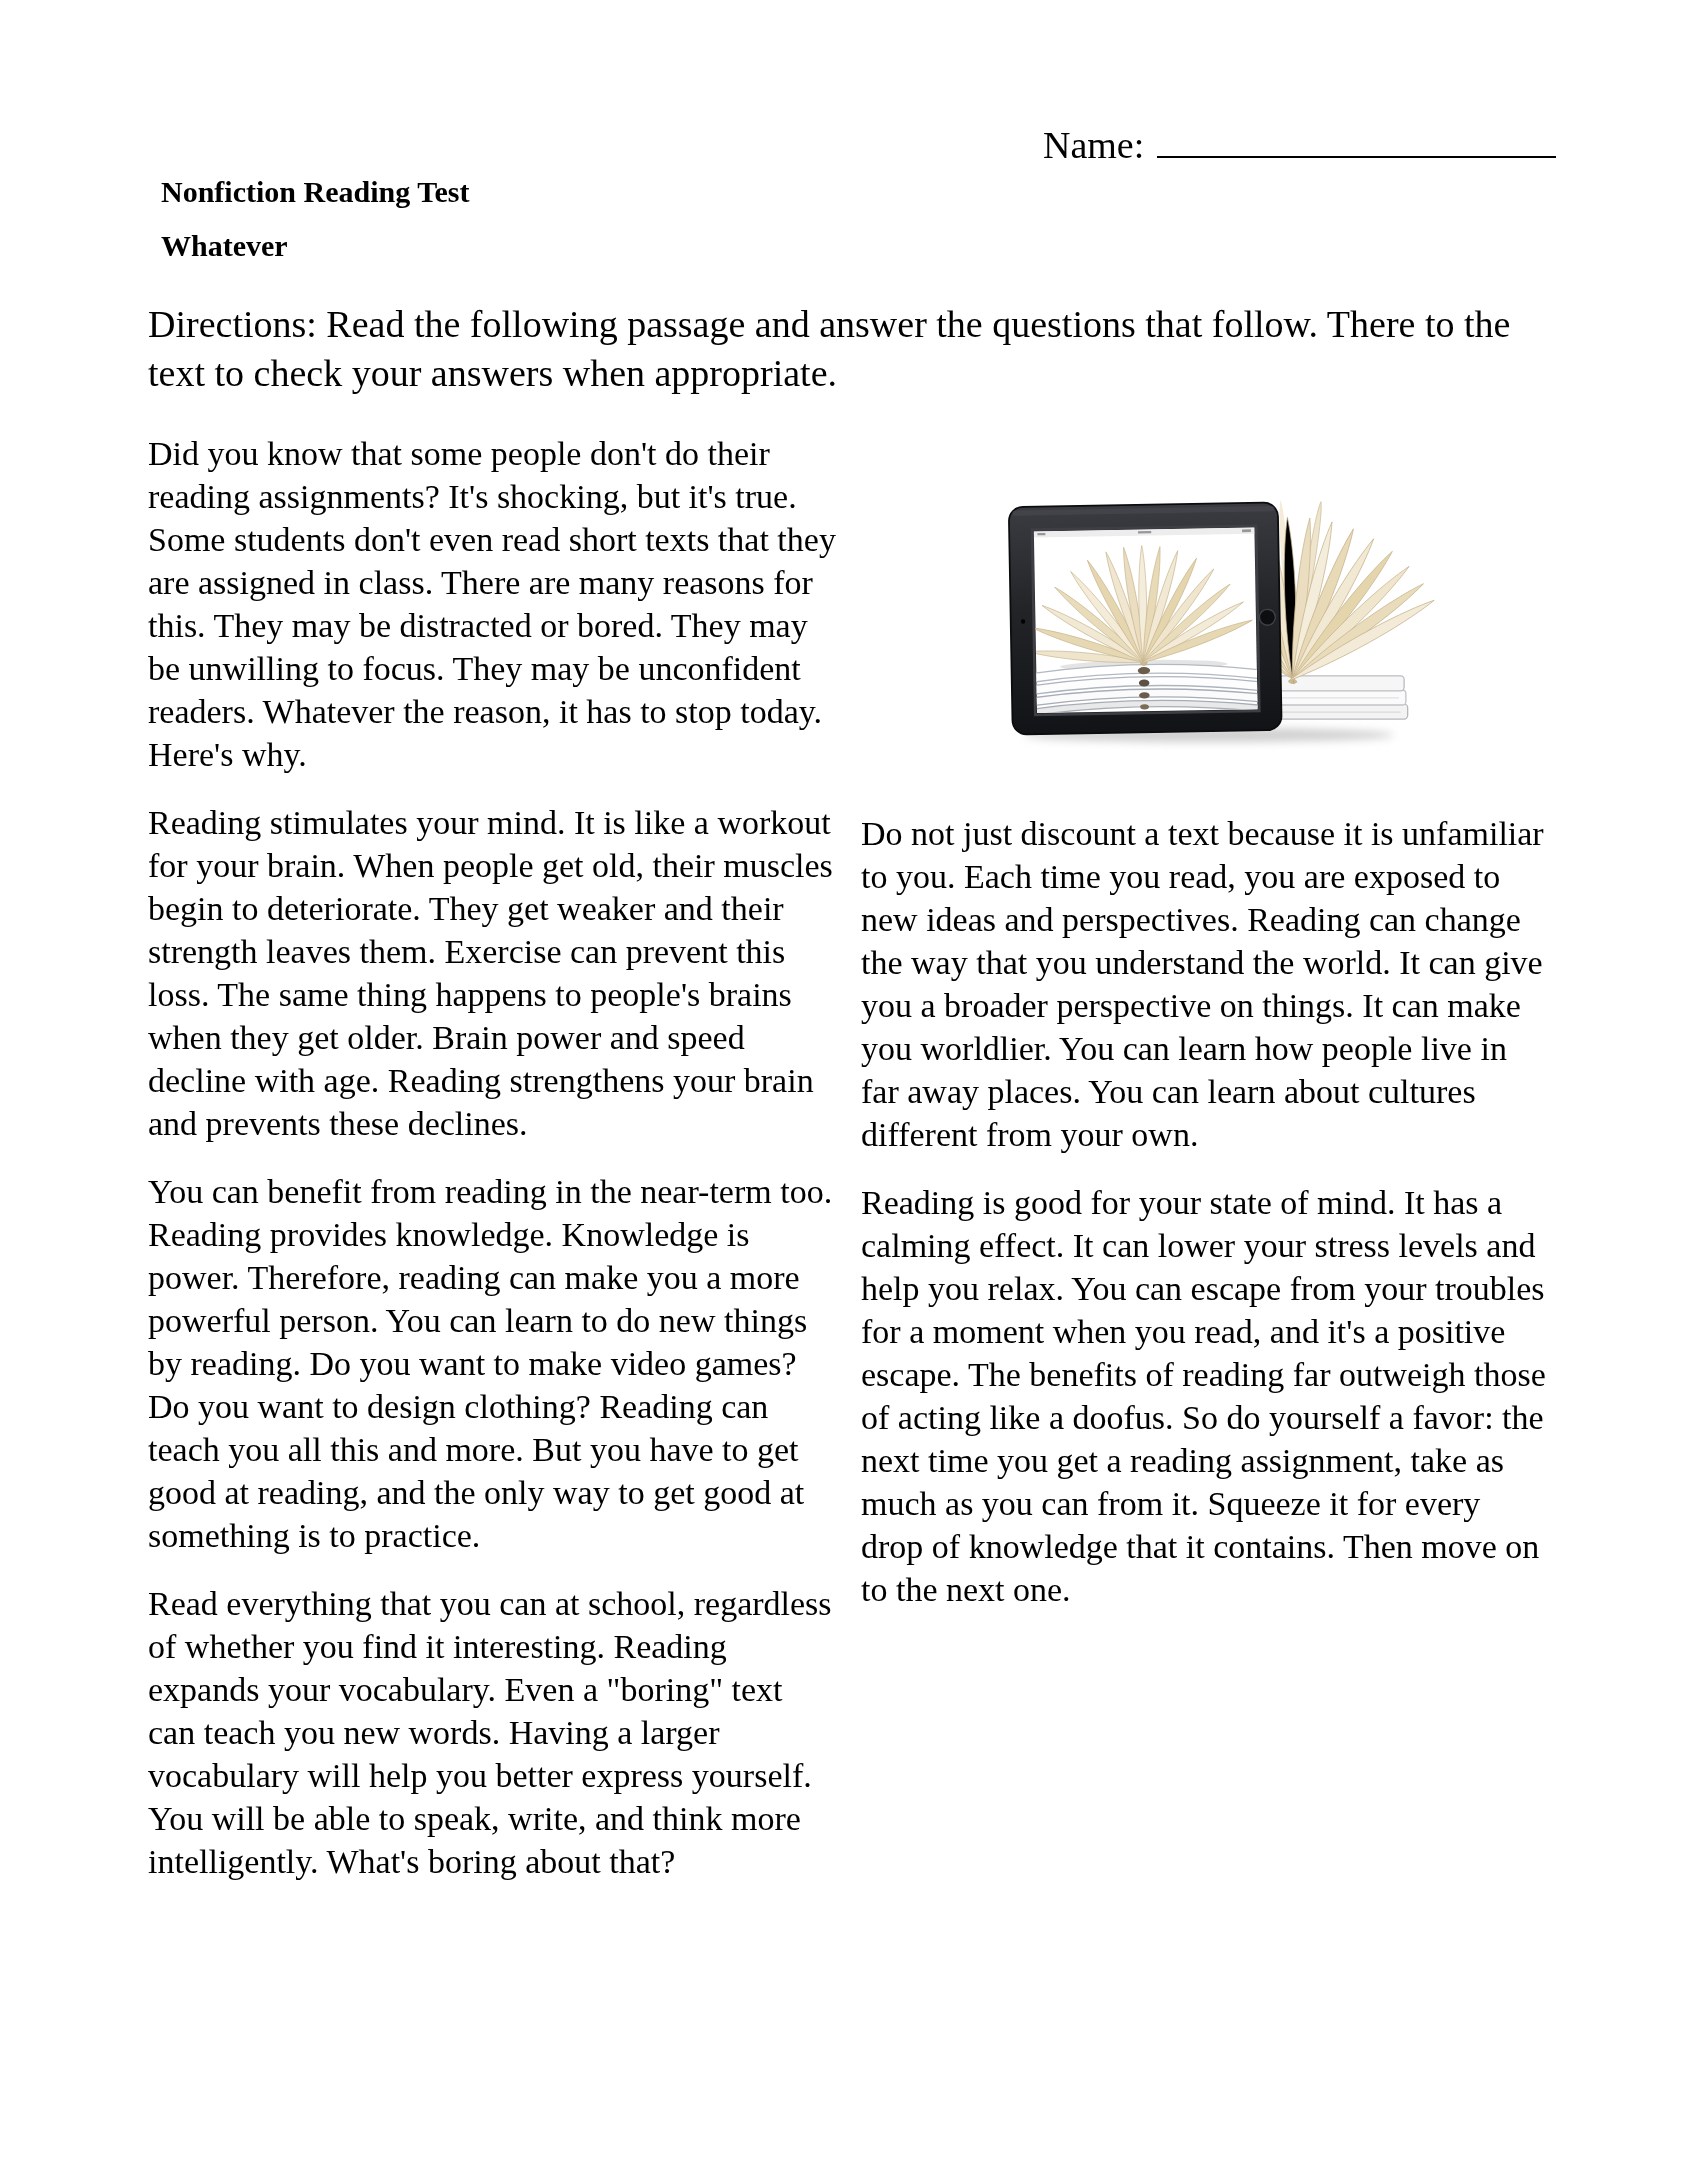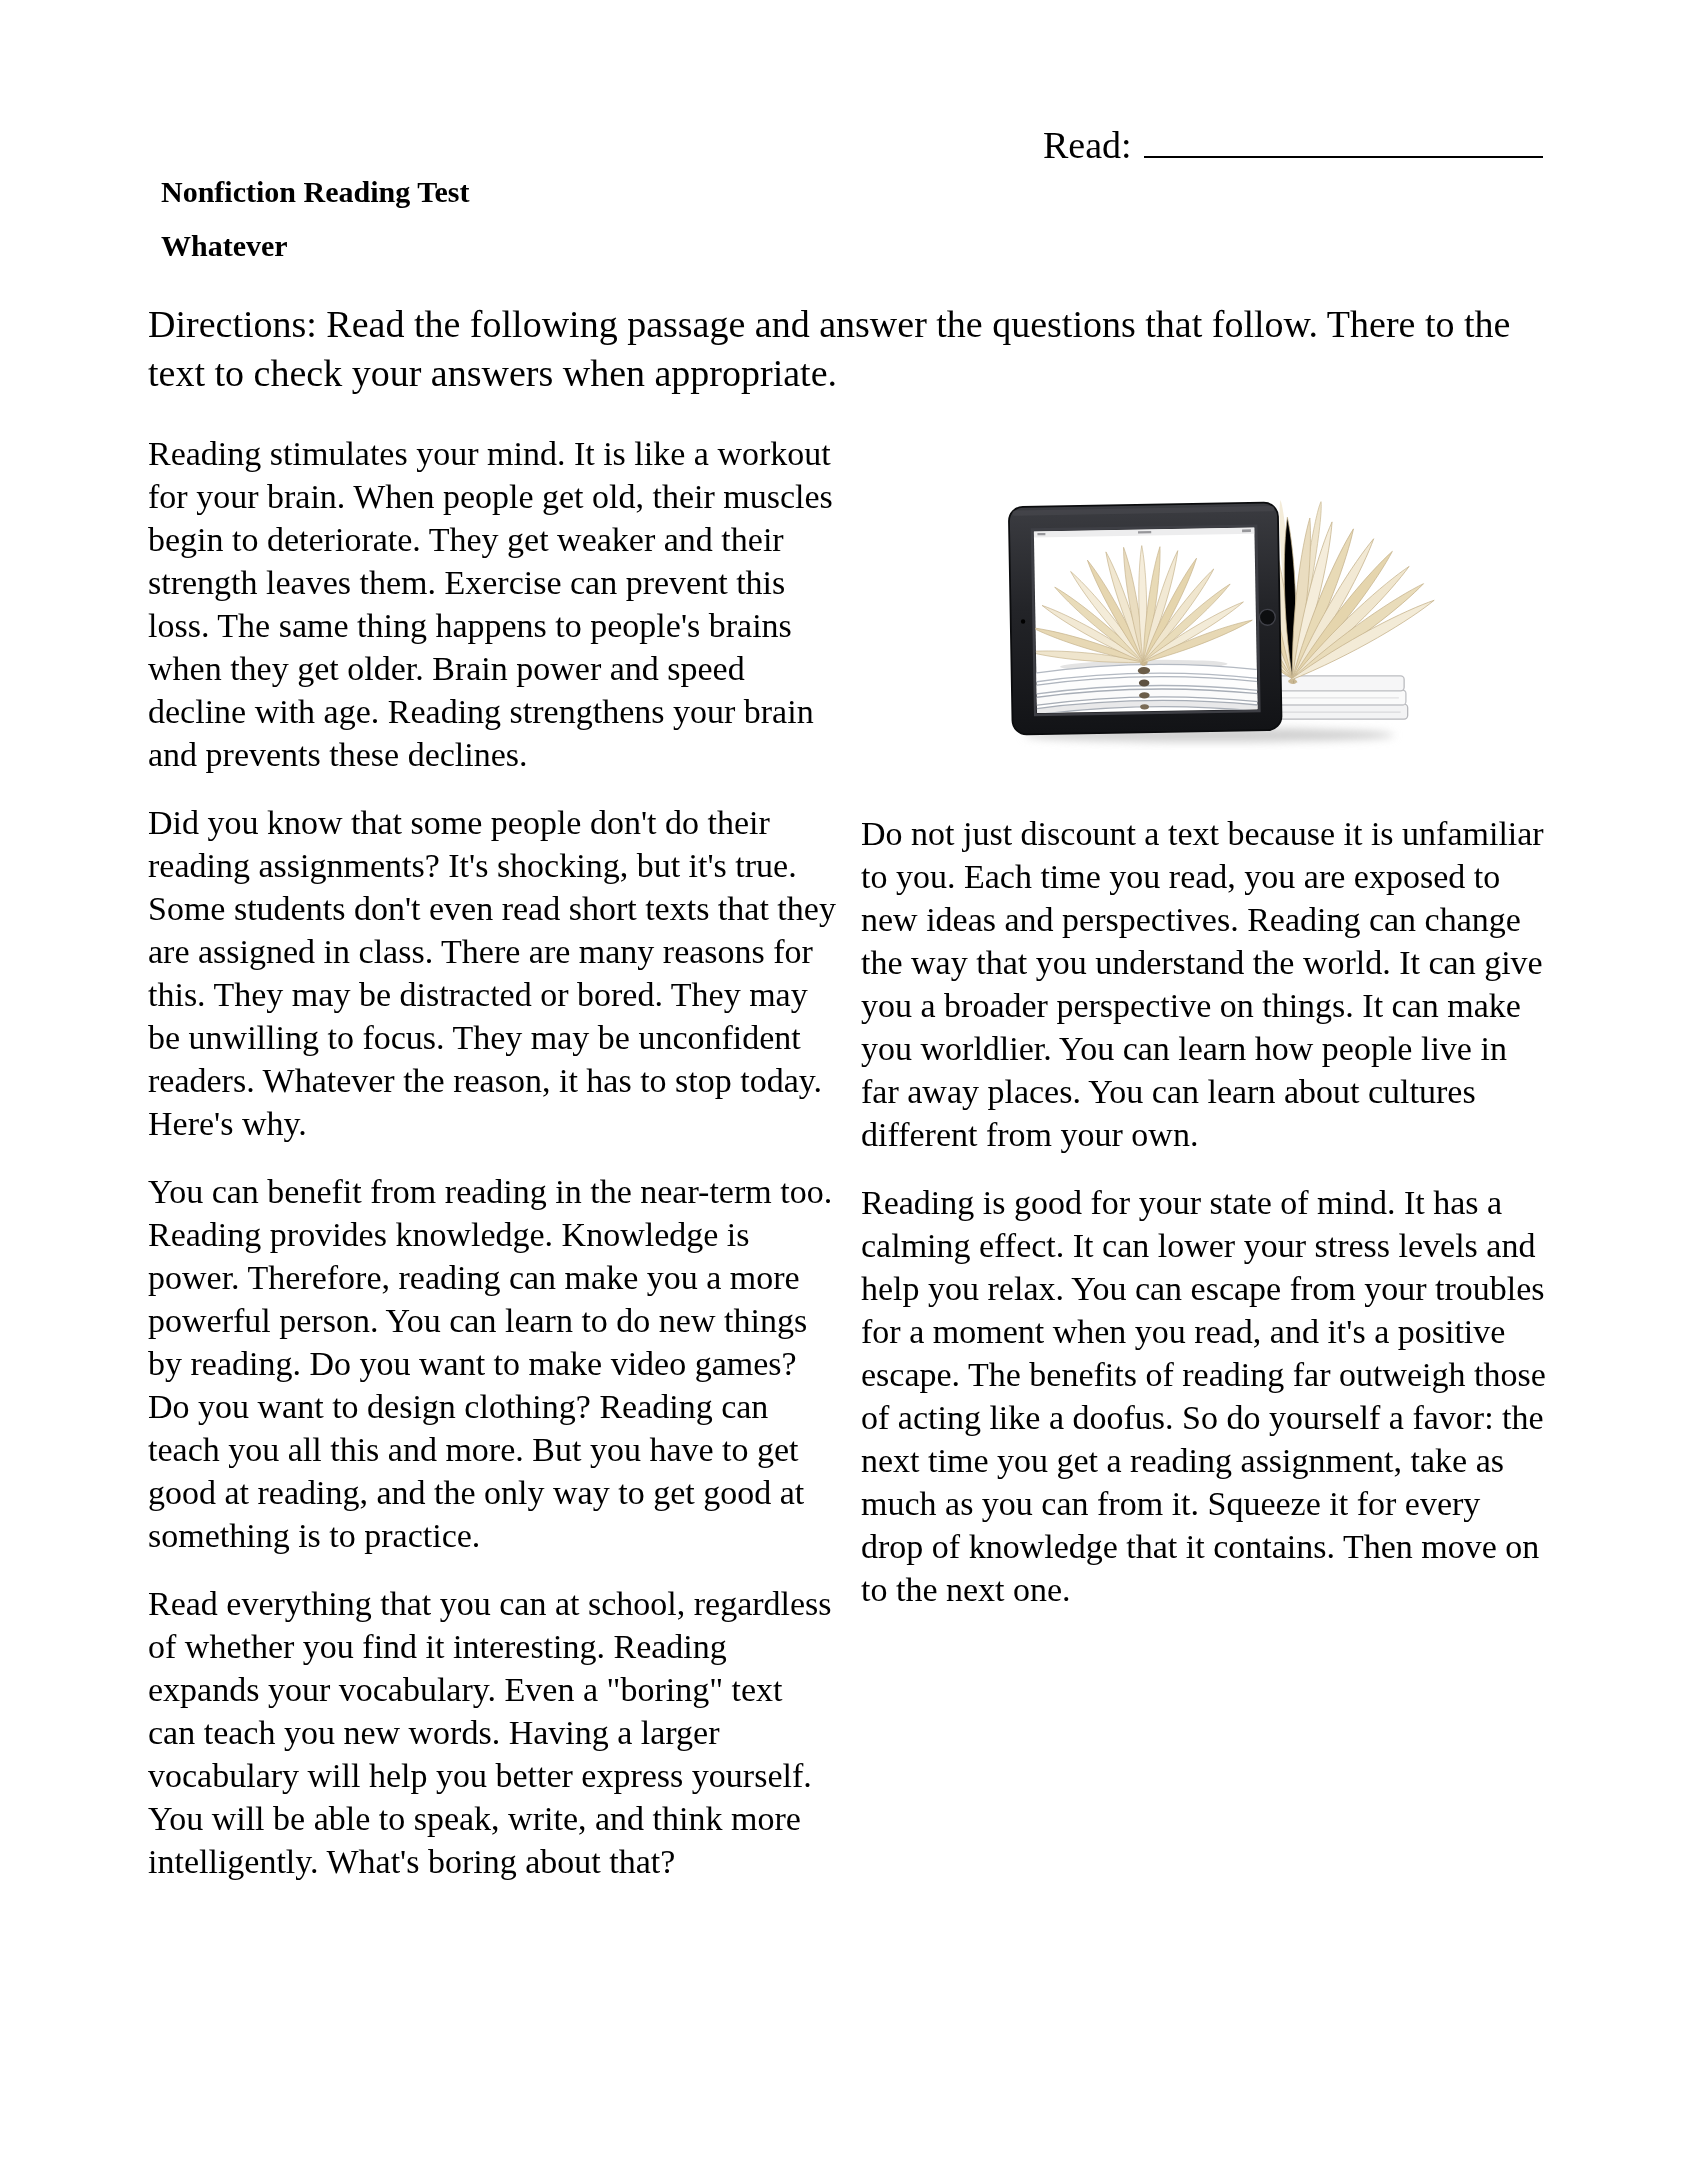--- a/index.html
+++ b/index.html
@@ -73,37 +73,37 @@
     height: 277px;
     margin: 41px 0 62px 132px;
   }
 </style>
 </head>
 <body>
 
 <div class="page">
 
   <div class="name-row">
-    <span>Read:</span><span class="name-line"></span>
+    <span>Name:</span><span class="name-line"></span>
   </div>
 
   <h1 class="title">
     <span>Nonfiction Reading Test</span><br>
     <span>Whatever</span>
   </h1>
 
   <p class="directions">
     <strong>Directions:</strong><span> Read the following passage and answer the questions that follow. There to the text to check your answers when appropriate.</span>
   </p>
 
   <div class="columns">
 
     <div class="col">
+      <p>Did you know that some people don't do their reading assignments? It's shocking, but it's true. Some students don't even read short texts that they are assigned in class. There are many reasons for this. They may be distracted or bored. They may be unwilling to focus. They may be unconfident readers. Whatever the reason, it has to stop today. Here's why.</p>
       <p>Reading stimulates your mind. It is like a workout for your brain. When people get old, their muscles begin to deteriorate. They get weaker and their strength leaves them. Exercise can prevent this loss. The same thing happens to people's brains when they get older. Brain power and speed decline with age. Reading strengthens your brain and prevents these declines.</p>
-      <p>Did you know that some people don't do their reading assignments? It's shocking, but it's true. Some students don't even read short texts that they are assigned in class. There are many reasons for this. They may be distracted or bored. They may be unwilling to focus. They may be unconfident readers. Whatever the reason, it has to stop today. Here's why.</p>
       <p>You can benefit from reading in the near-term too. Reading provides knowledge. Knowledge is power. Therefore, reading can make you a more powerful person. You can learn to do new things by reading. Do you want to make video games? Do you want to design clothing? Reading can teach you all this and more. But you have to get good at reading, and the only way to get good at something is to practice.</p>
       <p>Read everything that you can at school, regardless of whether you find it interesting. Reading expands your vocabulary. Even a "boring" text can teach you new words. Having a larger vocabulary will help you better express yourself. You will be able to speak, write, and think more intelligently. What's boring about that?</p>
     </div>
 
     <div class="col">
 
       <div class="figure">
         <svg viewBox="0 0 510 314" width="450" height="277" xmlns="http://www.w3.org/2000/svg">
           <defs>
             <filter id="softblur" x="-30%" y="-300%" width="160%" height="700%">

